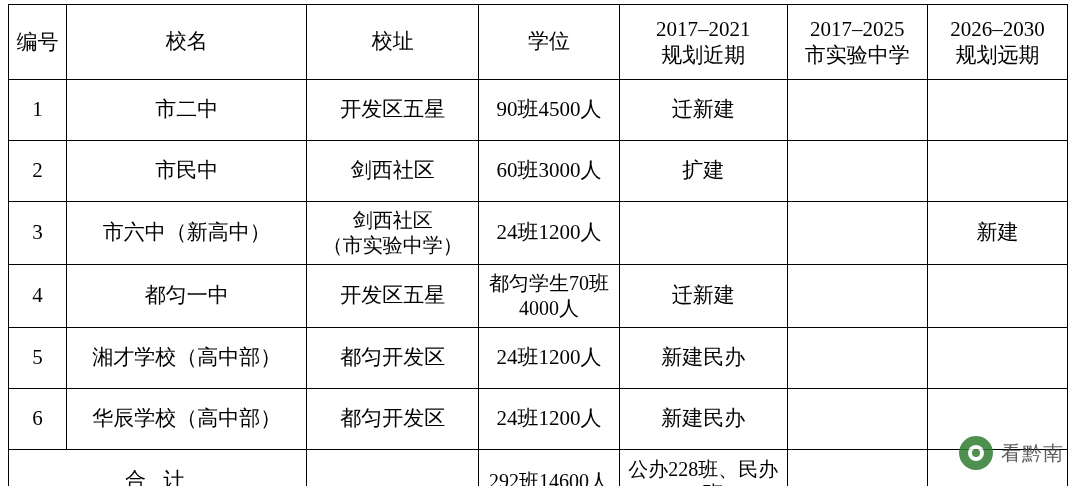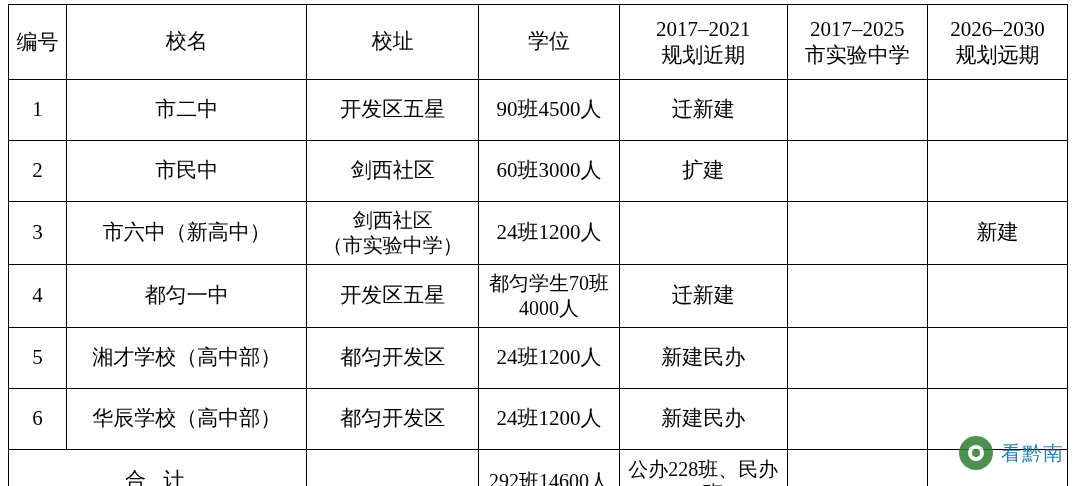--- a/index.html
+++ b/index.html
@@ -114,21 +114,21 @@
     left: 13px;
     top: 13px;
     width: 8px;
     height: 8px;
     border-radius: 50%;
     background: #2f7d32;
   }
   .wm-text {
     font-family: "Liberation Sans", "DejaVu Sans", sans-serif;
     font-size: 20px;
-    color: #0369a1;
+    color: #404040;
     letter-spacing: 1px;
     white-space: nowrap;
   }
 </style>
 </head>
 <body>
 
 <div class="sheet">
   <table class="plan">
     <colgroup>

